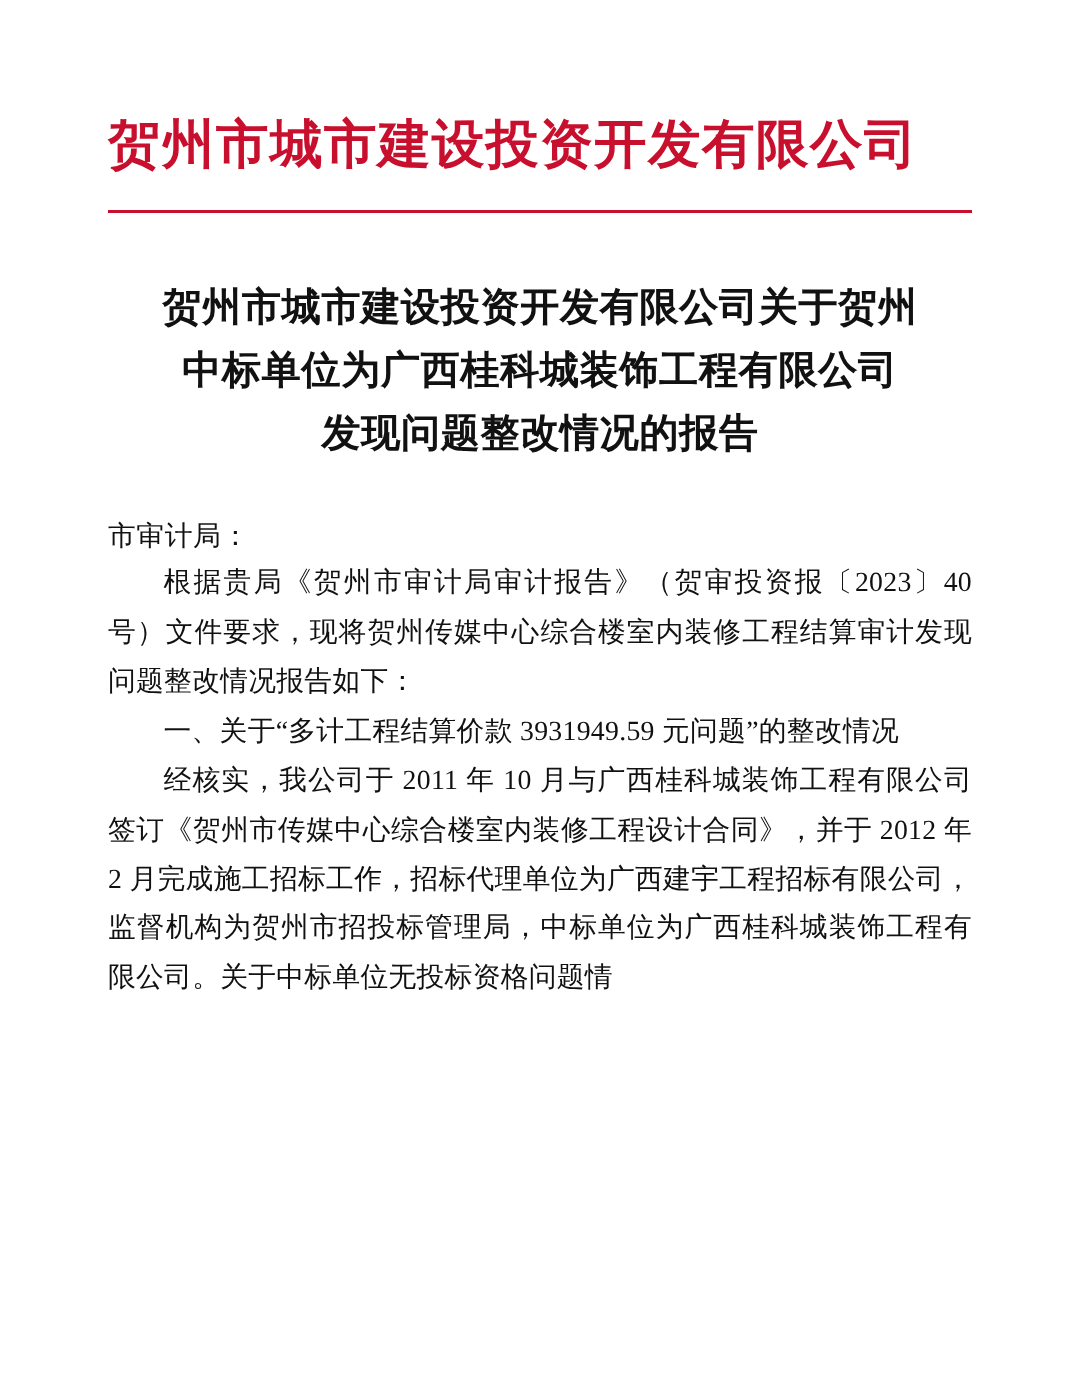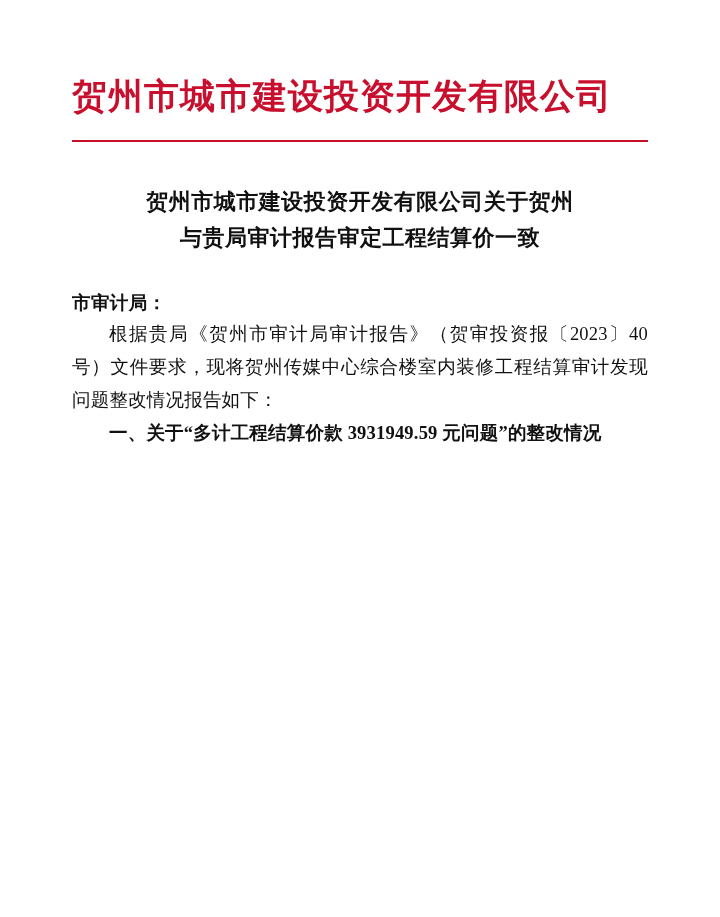--- a/index.html
+++ b/index.html
@@ -34,66 +34,67 @@
   }
   .rule-top {
     margin-top: 22px;
     height: 2px;
     background: #c8102e;
     width: 100%;
   }
   .doc-title {
     margin-top: 42px;
     text-align: center;
-    font-size: 22px;
+    font-size: 26px;
     font-weight: bold;
     line-height: 1.62;
     letter-spacing: 0.5px;
     padding: 0 12px;
   }
   .doc-title .line {
     display: block;
   }
   .recipient {
     margin-top: 34px;
     font-size: 18.5px;
     letter-spacing: 0.4px;
     line-height: 1.55;
-    font-weight: bold;
   }
   .body-text p {
     margin: 0;
     font-size: 18.5px;
     line-height: 1.78;
     text-align: justify;
     text-justify: inter-ideograph;
     letter-spacing: 0.2px;
     text-indent: 2em;
   }
   .body-text p.first {
     margin-top: 0;
   }
   .body-text p.heading {
-    font-weight: bold;
+    font-weight: normal;
   }
 </style>
 </head>
 <body>
 
 <div class="page">
 
   <div class="letterhead">贺州市城市建设投资开发有限公司</div>
 
   <div class="rule-top"></div>
 
   <div class="doc-title">
     <span class="line">贺州市城市建设投资开发有限公司关于贺州</span>
-    <span class="line">与贵局审计报告审定工程结算价一致</span>
+    <span class="line">中标单位为广西桂科城装饰工程有限公司</span>
+    <span class="line">发现问题整改情况的报告</span>
   </div>
 
   <div class="recipient">市审计局：</div>
 
   <div class="body-text">
     <p class="first">根据贵局《贺州市审计局审计报告》（贺审投资报〔2023〕40 号）文件要求，现将贺州传媒中心综合楼室内装修工程结算审计发现问题整改情况报告如下：</p>
     <p class="heading">一、关于“多计工程结算价款 3931949.59 元问题”的整改情况</p>
+    <p>经核实，我公司于 2011 年 10 月与广西桂科城装饰工程有限公司签订《贺州市传媒中心综合楼室内装修工程设计合同》，并于 2012 年 2 月完成施工招标工作，招标代理单位为广西建宇工程招标有限公司，监督机构为贺州市招投标管理局，中标单位为广西桂科城装饰工程有限公司。关于中标单位无投标资格问题情</p>
   </div>
 
 </div>
 
 </body></html>

